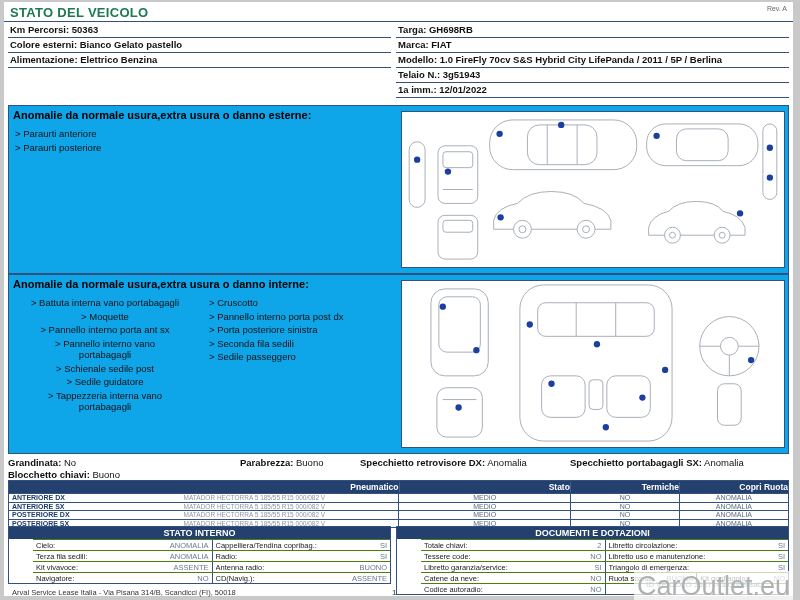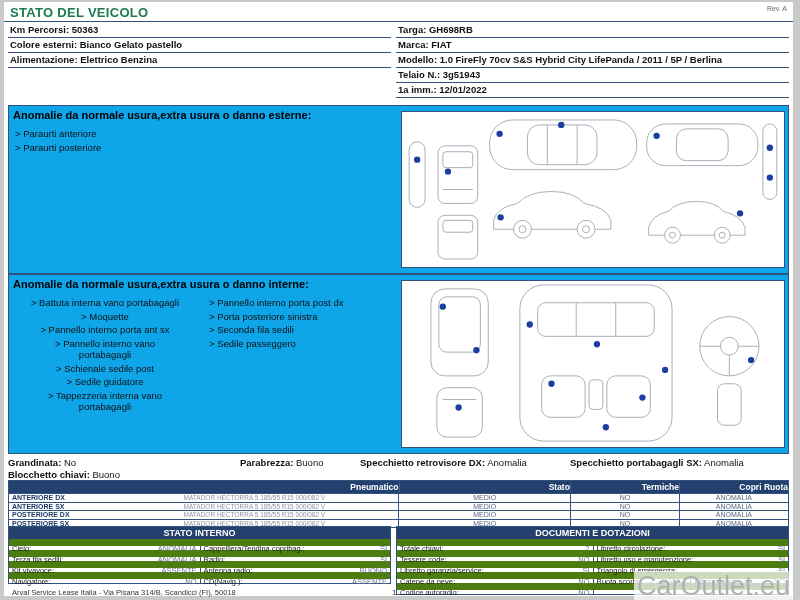--- a/index.html
+++ b/index.html
@@ -48,21 +48,21 @@
   .c-pos { width:13%; padding-left:3px; font-weight:bold; color:#1e3a68; font-size:7px; }
   .c-desc { width:37%; text-align:center; color:#8d94a3; font-size:6.5px; }
   .c-stato { width:22%; text-align:center; color:#5a6880; font-size:7px; border-left:1px solid #31517e; height:100%; line-height:8.5px; }
   .c-term { width:14%; text-align:center; color:#5a6880; font-size:7px; border-left:1px solid #31517e; height:100%; line-height:8.5px; }
   .c-copri { width:14%; text-align:center; color:#5a6880; font-size:7px; border-left:1px solid #31517e; height:100%; line-height:8.5px; }
 
   .subtable { position:absolute; border:1px solid #31517e; background:#fff; font-size:7.5px; }
   .st-left { left:4px; top:524px; width:383px; }
   .st-right { left:392px; top:524px; width:393px; }
   .st-head { background:#24406e; color:#fff; font-weight:bold; text-align:center; height:12px; line-height:12px; font-size:9px; }
-  .st-row { display:flex; border-top:7px solid #4d7c0f; height:11px; align-items:stretch; }
+  .st-row { display:flex; border-top:1px solid #4d7c0f; height:11px; align-items:stretch;margin-left:24px; }
   .pair { display:flex; justify-content:space-between; align-items:center; padding:0 3px; border-left:1px solid #31517e; }
   .pair:first-child { border-left:none; }
   .pair.half { width:50%; } .pair.quarter { width:25%; }
   .pair .plbl { color:#1a1a1a; white-space:nowrap; overflow:hidden; }
   .pair .pval { color:#6b7890; padding-left:4px; white-space:nowrap; }
 
   .footer-left { position:absolute; left:8px; top:586px; font-size:7.5px; color:#333; }
   .footer-page { position:absolute; left:388px; top:586px; font-size:8px; color:#333; }
   .id-line { position:absolute; left:642px; top:578px; font-size:8px; color:#2a4a8a; z-index:4; }
   .watermark { position:absolute; right:0px; top:569px; font-size:27px; color:#b0b0b0; z-index:5;
@@ -168,20 +168,21 @@
     <div class="items int-items-left">
       <div class="item">&gt; Battuta interna vano portabagagli</div>
       <div class="item">&gt; Moquette</div>
       <div class="item">&gt; Pannello interno porta ant sx</div>
       <div class="item">&gt; Pannello interno vano portabagagli</div>
       <div class="item">&gt; Schienale sedile post</div>
       <div class="item">&gt; Sedile guidatore</div>
       <div class="item">&gt; Tappezzeria interna vano portabagagli</div>
     </div>
     <div class="items int-items-right">
+      <div class="item">&gt; Cruscotto</div>
       <div class="item">&gt; Pannello interno porta post dx</div>
       <div class="item">&gt; Porta posteriore sinistra</div>
       <div class="item">&gt; Seconda fila sedili</div>
       <div class="item">&gt; Sedile passeggero</div>
     </div>
     <div class="diagram-box diag-int">
       <svg viewBox="0 0 384 168">
         <g stroke="#a8aeb8" fill="#ffffff" stroke-width="1">
           <rect x="28" y="8" width="58" height="88" rx="14"></rect>
           <rect x="36" y="16" width="42" height="56" rx="8"></rect>

